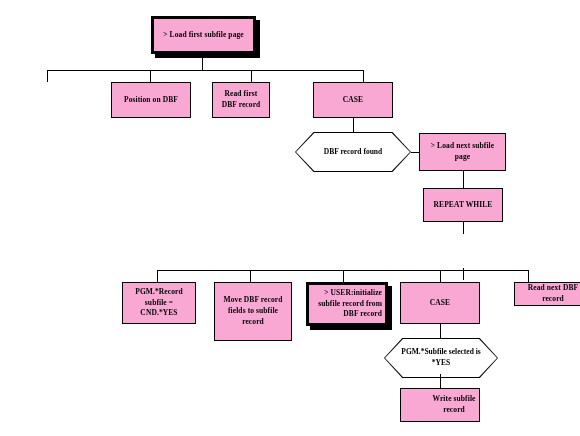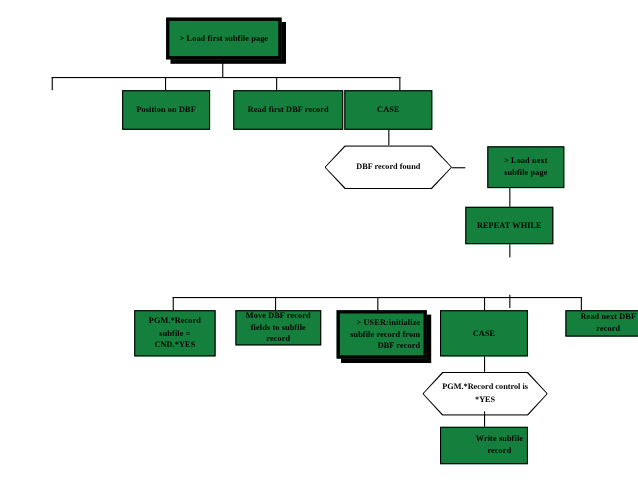--- a/index.html
+++ b/index.html
@@ -22,21 +22,21 @@
     position: absolute;
     background: #000000;
   }
   .line-h { height: 1px; }
   .line-v { width: 1px; }
 
   
   .node {
     position: absolute;
     box-sizing: border-box;
-    background: #15803d;
+    background: #f9a8d4;
     display: flex;
     align-items: center;
     justify-content: center;
     text-align: center;
   }
   .box {
     border: 1px solid #000000;
   }
   .box .txt {
     font-size: 7.5px;
@@ -101,39 +101,39 @@
   <div class="line-v" style="left:47px; top:70px; width:1px; height:12px;"></div>
   <div class="line-v" style="left:150px; top:70px; width:1px; height:12px;"></div>
   <div class="line-v" style="left:251px; top:70px; width:1px; height:12px;"></div>
   <div class="line-v" style="left:363px; top:70px; width:1px; height:12px;"></div>
 
 
   <div class="node box" style="left:111px; top:82px; width:80px; height:36px;">
     <span class="txt">Position on DBF</span>
   </div>
 
-  <div class="node box" style="left:212px; top:82px; width:100px; height:36px;">
+  <div class="node box" style="left:212px; top:82px; width:58px; height:36px;">
     <span class="txt">Read first DBF record</span>
   </div>
 
   <div class="node box" style="left:313px; top:82px; width:80px; height:36px;">
     <span class="txt">CASE</span>
   </div>
 
   <div class="line-v" style="left:353px; top:118px; width:1px; height:14px;"></div>
 
   <div class="hex" style="left:295px; top:132px; width:116px; height:40px;">
     <div class="hexshape"></div>
     <div class="hexinner"></div>
     <div class="txt">DBF record found</div>
   </div>
 
   <div class="line-h" style="left:411px; top:152px; width:12px; height:1px;"></div>
 
-  <div class="node box" style="left:443px; top:133px; width:70px; height:38px;">
+  <div class="node box" style="left:419px; top:133px; width:87px; height:38px;">
     <span class="txt">&gt; Load next subfile page</span>
   </div>
 
   <div class="line-v" style="left:463px; top:171px; width:1px; height:17px;"></div>
 
   <div class="node box" style="left:423px; top:188px; width:80px; height:34px;">
     <span class="txt">REPEAT WHILE</span>
   </div>
 
   <div class="line-v" style="left:463px; top:222px; width:1px; height:12px;"></div>
@@ -146,42 +146,42 @@
   <div class="line-v" style="left:157px; top:270px; width:1px; height:12px;"></div>
   <div class="line-v" style="left:250px; top:270px; width:1px; height:12px;"></div>
   <div class="line-v" style="left:343px; top:270px; width:1px; height:12px;"></div>
   <div class="line-v" style="left:440px; top:270px; width:1px; height:12px;"></div>
   <div class="line-v" style="left:528px; top:270px; width:1px; height:12px;"></div>
 
   <div class="node box" style="left:122px; top:282px; width:74px; height:42px;">
     <span class="txt">PGM.*Record subfile = CND.*YES</span>
   </div>
 
-  <div class="node box" style="left:214px; top:282px; width:78px; height:32px;">
+  <div class="node box" style="left:214px; top:282px; width:78px; height:59px;">
     <span class="txt">Move DBF record fields to subfile record</span>
   </div>
 
   <div class="node box bold" style="left:306px; top:282px; width:82px; height:44px;text-align:right;">
     <span class="txt">&gt; USER:initialize subfile record from DBF record</span>
   </div>
 
   <div class="node box" style="left:400px; top:282px; width:80px; height:42px;">
     <span class="txt">CASE</span>
   </div>
 
   <div class="node box" style="left:514px; top:282px; width:78px; height:24px;">
     <span class="txt">Read next DBF record</span>
   </div>
 
   <div class="line-v" style="left:440px; top:324px; width:1px; height:14px;"></div>
 
   <div class="hex" style="left:384px; top:338px; width:114px; height:40px;">
     <div class="hexshape"></div>
     <div class="hexinner"></div>
-    <div class="txt">PGM.*Record control is *YES</div>
+    <div class="txt">PGM.*Subfile selected is *YES</div>
   </div>
 
   <div class="line-v" style="left:440px; top:374px; width:1px; height:14px;"></div>
 
   <div class="node box" style="left:400px; top:388px; width:80px; height:34px;padding-left:28px;">
     <span class="txt">Write subfile record</span>
   </div>
 
 </div>
 

